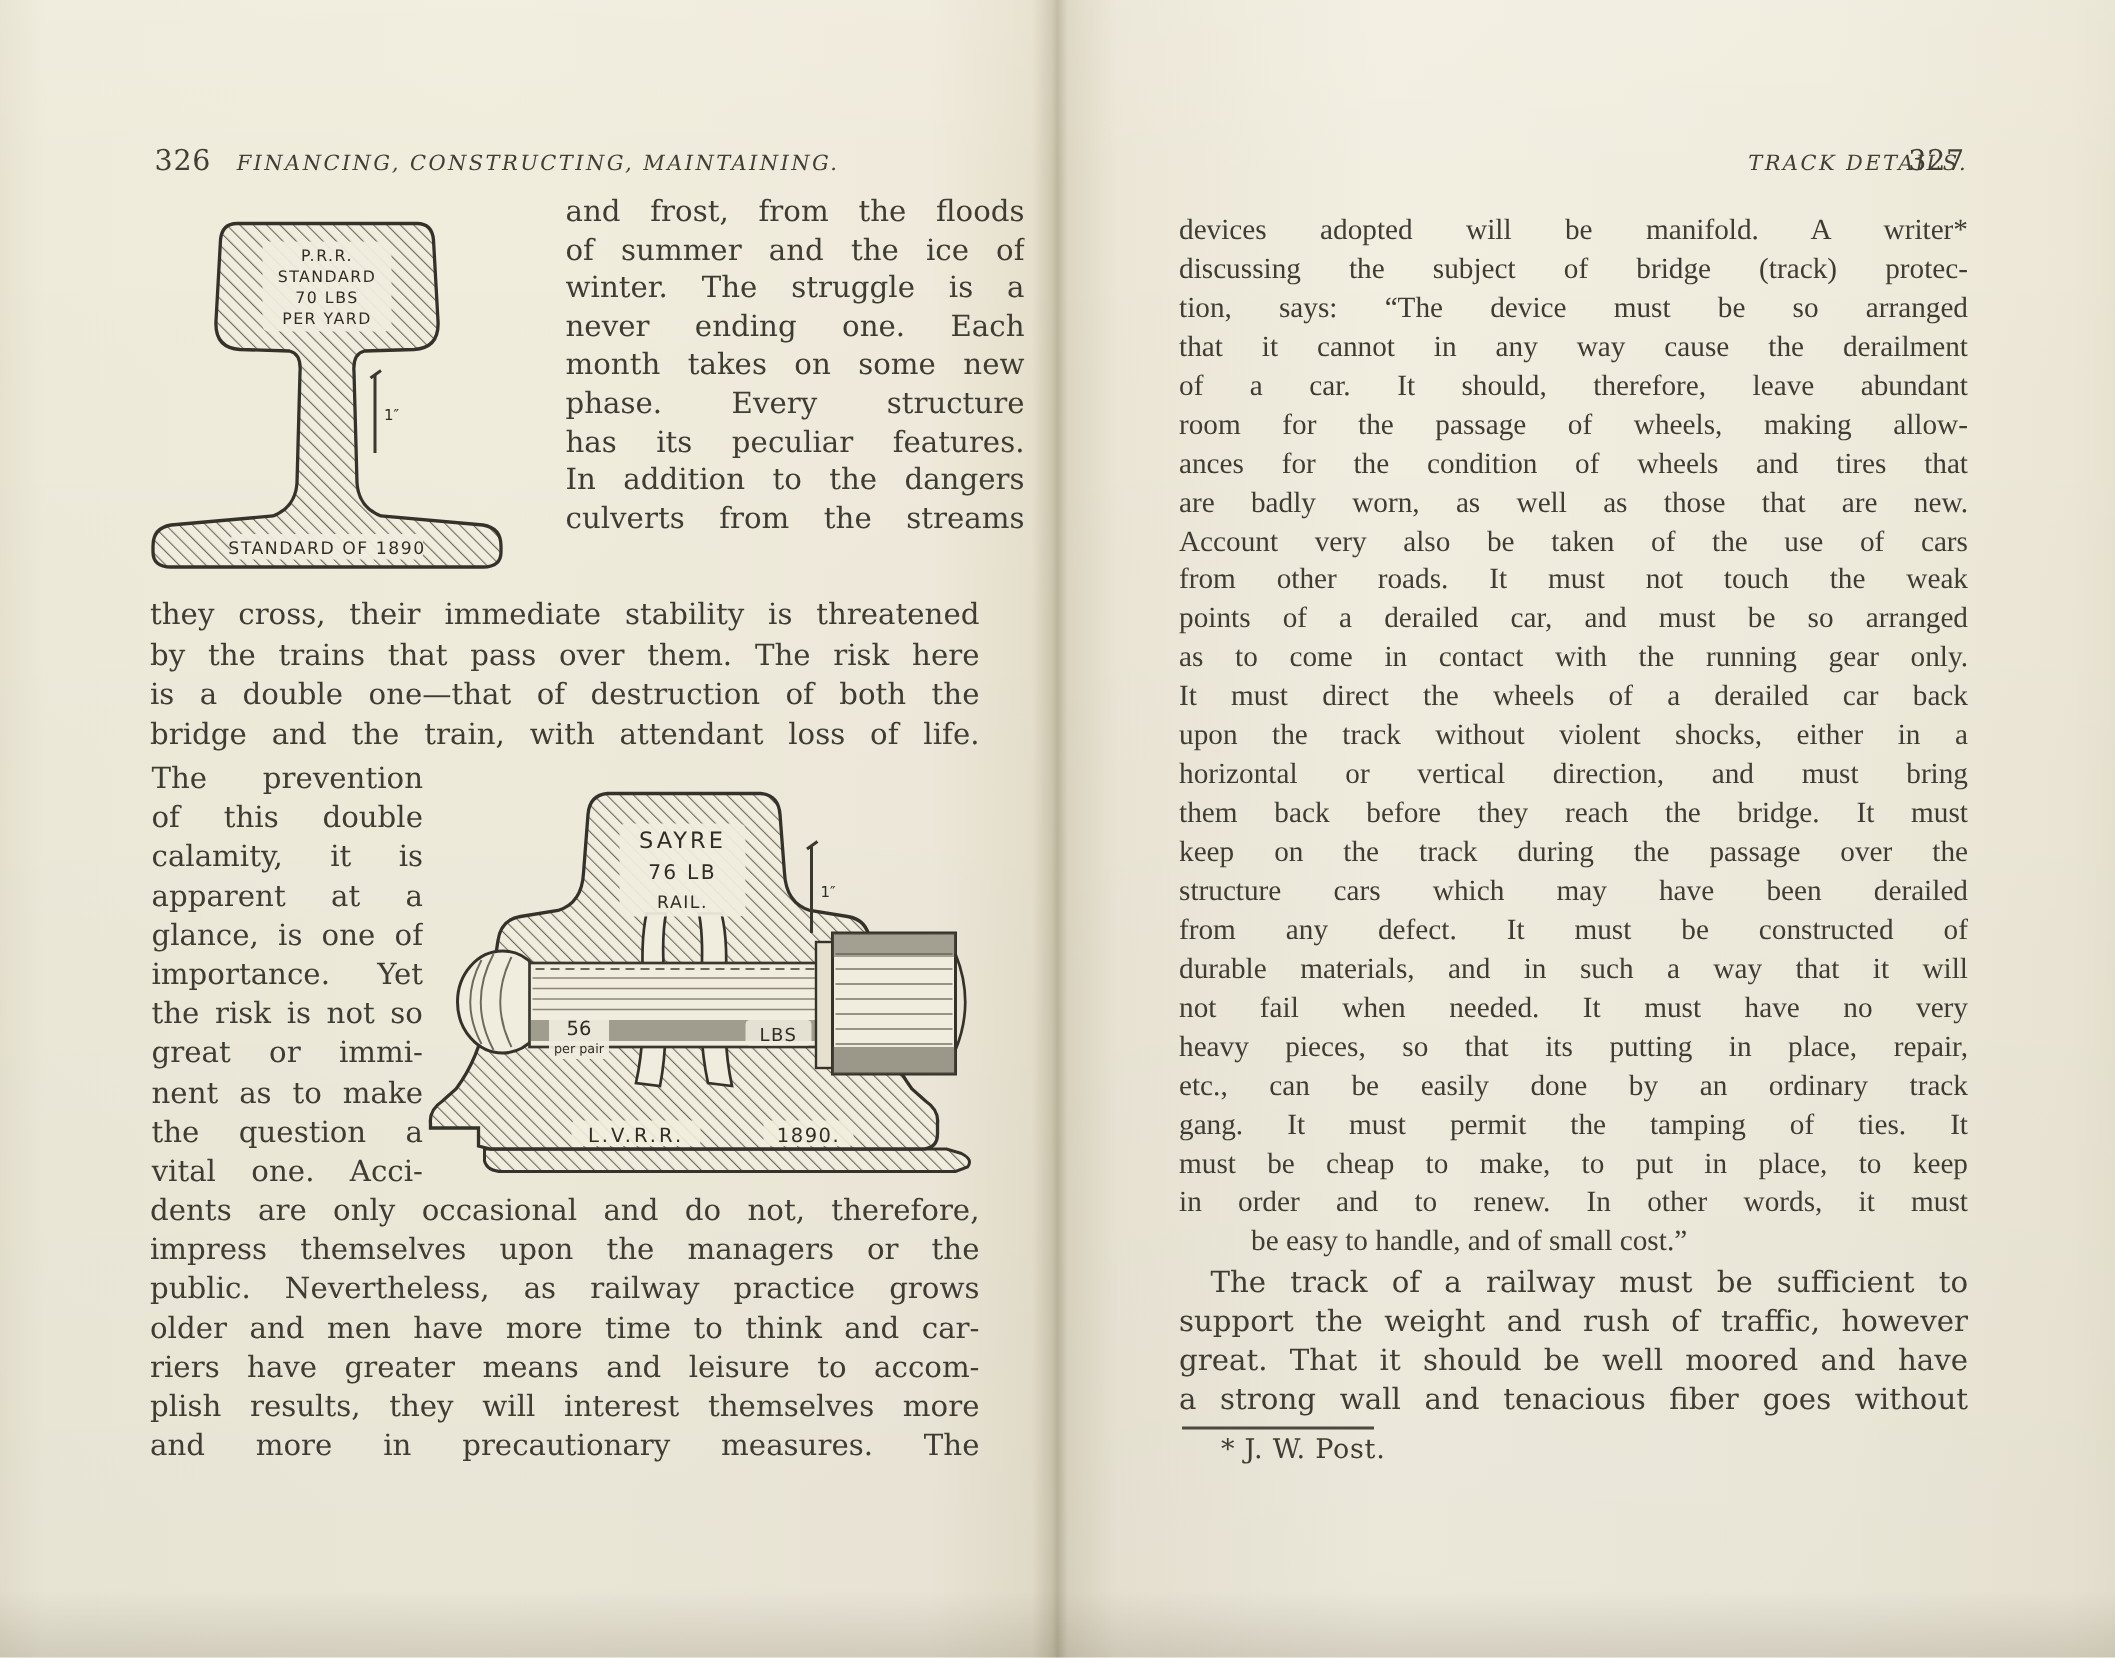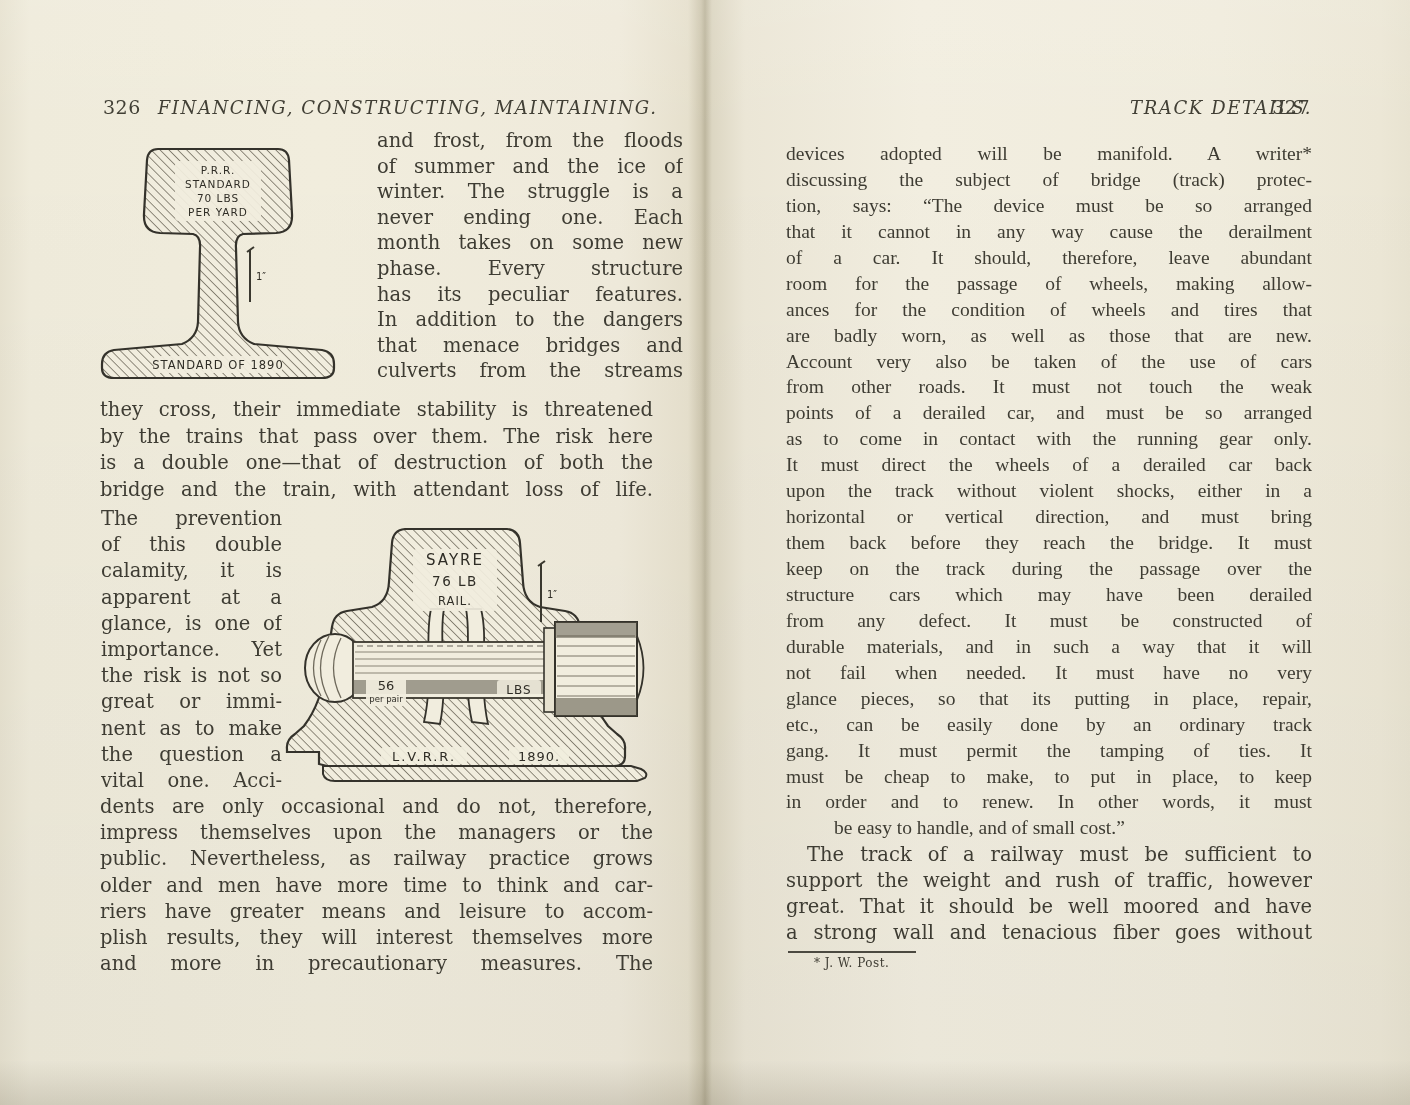--- a/index.html
+++ b/index.html
@@ -13,21 +13,21 @@
         #e7e2d0 0px,#efebdb 30px,#f1eddd 320px,#efeadb 620px,
         #e6e0cd 688px,#cfc8b1 701px,#beb79f 705px,#dcd6c2 712px,
         #ebe6d6 745px,#f2eee0 920px,#f0ecdd 1220px,#ece7d6 1380px,#e8e3d1 1410px);
   }
   .abs{position:absolute;}
   
   .hdr{position:absolute;top:96px;height:24px;font-size:19px;color:#413f35;}
   .hdrL{left:103px;width:556px;}
   .hdrR{left:786px;width:526px;text-align:right;}
   .pgnum{font-style:normal;letter-spacing:.5px;}
-  .runhead{font-style:italic;letter-spacing:1.6px;font-size:18px;}
+  .runhead{font-style:italic;letter-spacing:1.6px;font-size:14px;}
   .hdrL .runhead{margin-left:17px;}
   .hdrR .pgnum{position:absolute;right:2px;top:0;}
   
   .txt{position:absolute;font-size:19.5px;}
   .tline{text-align:justify;text-align-last:justify;overflow:hidden;white-space:nowrap;}
   .tline.ragged{text-align-last:left;margin-left:48px;}
   .tline.findent{text-indent:21px;}
   .colA{left:345px;top:128px;width:306px;margin-left:32px;}
   .colA .tline{height:25.6px;line-height:25.6px;}
   .secB{left:100px;top:397px;width:553px;}
@@ -35,21 +35,21 @@
   .colC{left:101px;top:506px;width:181px;}
   .colC .tline{height:26.2px;line-height:26.2px;}
   .secD{left:100px;top:794px;width:553px;}
   .secD .tline{height:26.2px;line-height:26.2px;}
   .para1R{left:786px;top:141px;width:526px;}
   .para1R .tline{height:25.95px;line-height:25.95px;font-family:Liberation Serif, serif;}
   .para2R{left:786px;top:842px;width:526px;}
   .para2R .tline{height:26px;line-height:26px;}
   
   .fnRule{left:788px;top:951px;width:128px;height:2px;background:#4b4940;}
-  .fnText{left:814px;top:956px;font-size:12px;letter-spacing:.5px;}
+  .fnText{left:814px;top:956px;font-size:18px;letter-spacing:.5px;}
   
   .fig1{left:98px;top:142px;}
   .fig2{left:283px;top:516px;}
   svg text{font-family:"DejaVu Sans","Liberation Sans",sans-serif;fill:#2f2d26;}
 </style>
 </head>
 <body>
 
 <div class="hdr hdrL">
   <span class="pgnum">326</span><span class="runhead">FINANCING, CONSTRUCTING, MAINTAINING.</span>
@@ -83,21 +83,20 @@
 
 <div class="txt colA">
     <div class="tline">and frost, from the floods</div>
     <div class="tline">of summer and the ice of</div>
     <div class="tline">winter.  The struggle is a</div>
     <div class="tline">never ending one.  Each</div>
     <div class="tline">month takes on some new</div>
     <div class="tline">phase.  Every structure</div>
     <div class="tline">has its peculiar features.</div>
     <div class="tline">In addition to the dangers</div>
-    <div class="tline">that menace bridges and</div>
     <div class="tline">culverts from the streams</div>
   </div>
 <div class="txt secB">
     <div class="tline">they cross, their immediate stability is threatened</div>
     <div class="tline">by the trains that pass over them.  The risk here</div>
     <div class="tline">is a double one—that of destruction of both the</div>
     <div class="tline">bridge and the train, with attendant loss of life.</div>
   </div>
 <div class="txt colC">
     <div class="tline">The prevention</div>
@@ -214,21 +213,21 @@
     <div class="tline">as to come in contact with the running gear only.</div>
     <div class="tline">It must direct the wheels of a derailed car back</div>
     <div class="tline">upon the track without violent shocks, either in a</div>
     <div class="tline">horizontal or vertical direction, and must bring</div>
     <div class="tline">them back before they reach the bridge.  It must</div>
     <div class="tline">keep on the track during the passage over the</div>
     <div class="tline">structure cars which may have been derailed</div>
     <div class="tline">from any defect.  It must be constructed of</div>
     <div class="tline">durable materials, and in such a way that it will</div>
     <div class="tline">not fail when needed.  It must have no very</div>
-    <div class="tline">glance pieces, so that its putting in place, repair,</div>
+    <div class="tline">heavy pieces, so that its putting in place, repair,</div>
     <div class="tline">etc., can be easily done by an ordinary track</div>
     <div class="tline">gang.  It must permit the tamping of ties.  It</div>
     <div class="tline">must be cheap to make, to put in place, to keep</div>
     <div class="tline">in order and to renew.  In other words, it must</div>
     <div class="tline ragged">be easy to handle, and of small cost.”</div>
   </div>
 <div class="txt para2R">
     <div class="tline findent">The track of a railway must be sufficient to</div>
     <div class="tline">support the weight and rush of traffic, however</div>
     <div class="tline">great.  That it should be well moored and have</div>

